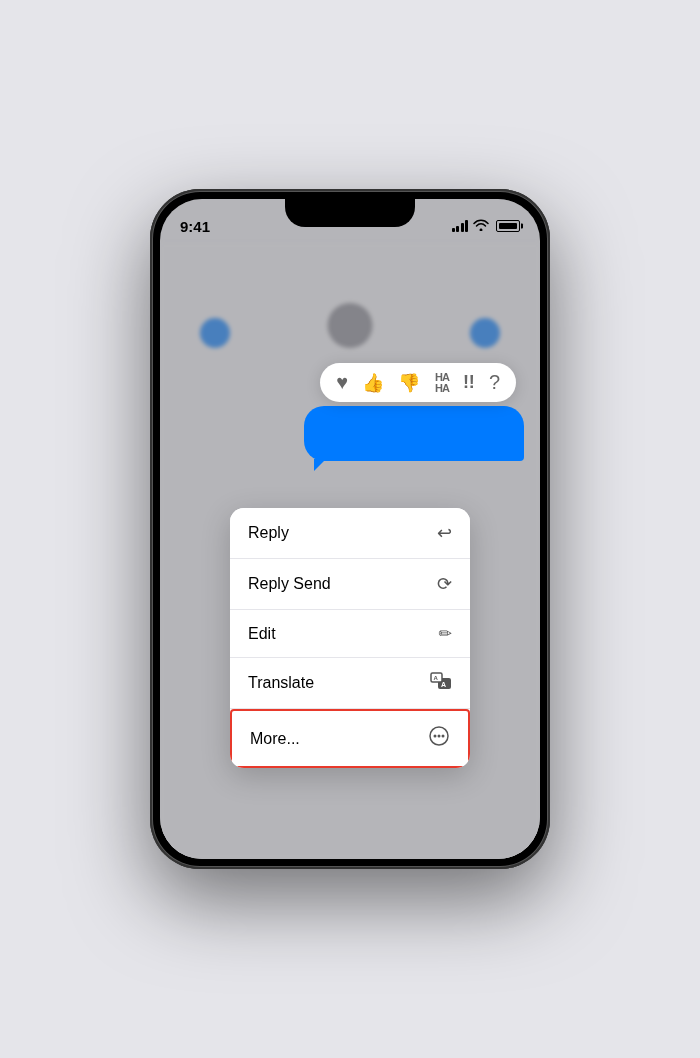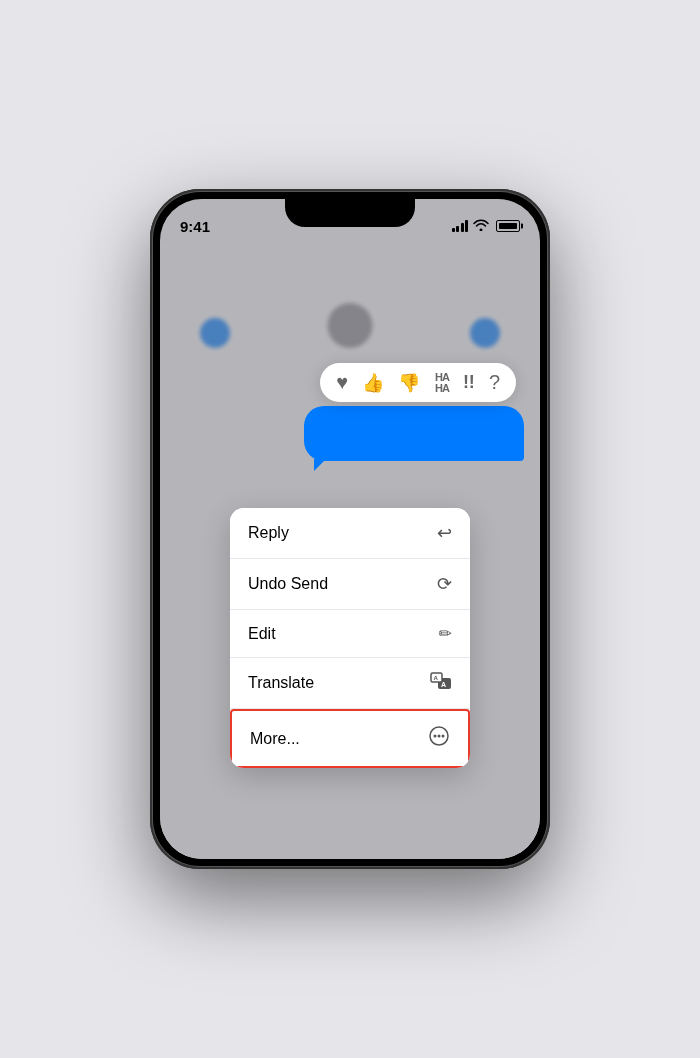--- a/index.html
+++ b/index.html
@@ -347,21 +347,21 @@
       </div>
 
       <div class="context-menu">
 
         <div class="menu-item">
           <span class="menu-label">Reply</span>
           <span class="menu-icon">↩</span>
         </div>
 
         <div class="menu-item">
-          <span class="menu-label">Undo Send</span>
+          <span class="menu-label">Reply Send</span>
           <span class="menu-icon" style="font-size:18px;">⟳</span>
         </div>
 
         <div class="menu-item">
           <span class="menu-label">Edit</span>
           <span class="menu-icon" style="font-size:16px;">✏</span>
         </div>
 
 
         <div class="menu-item">

